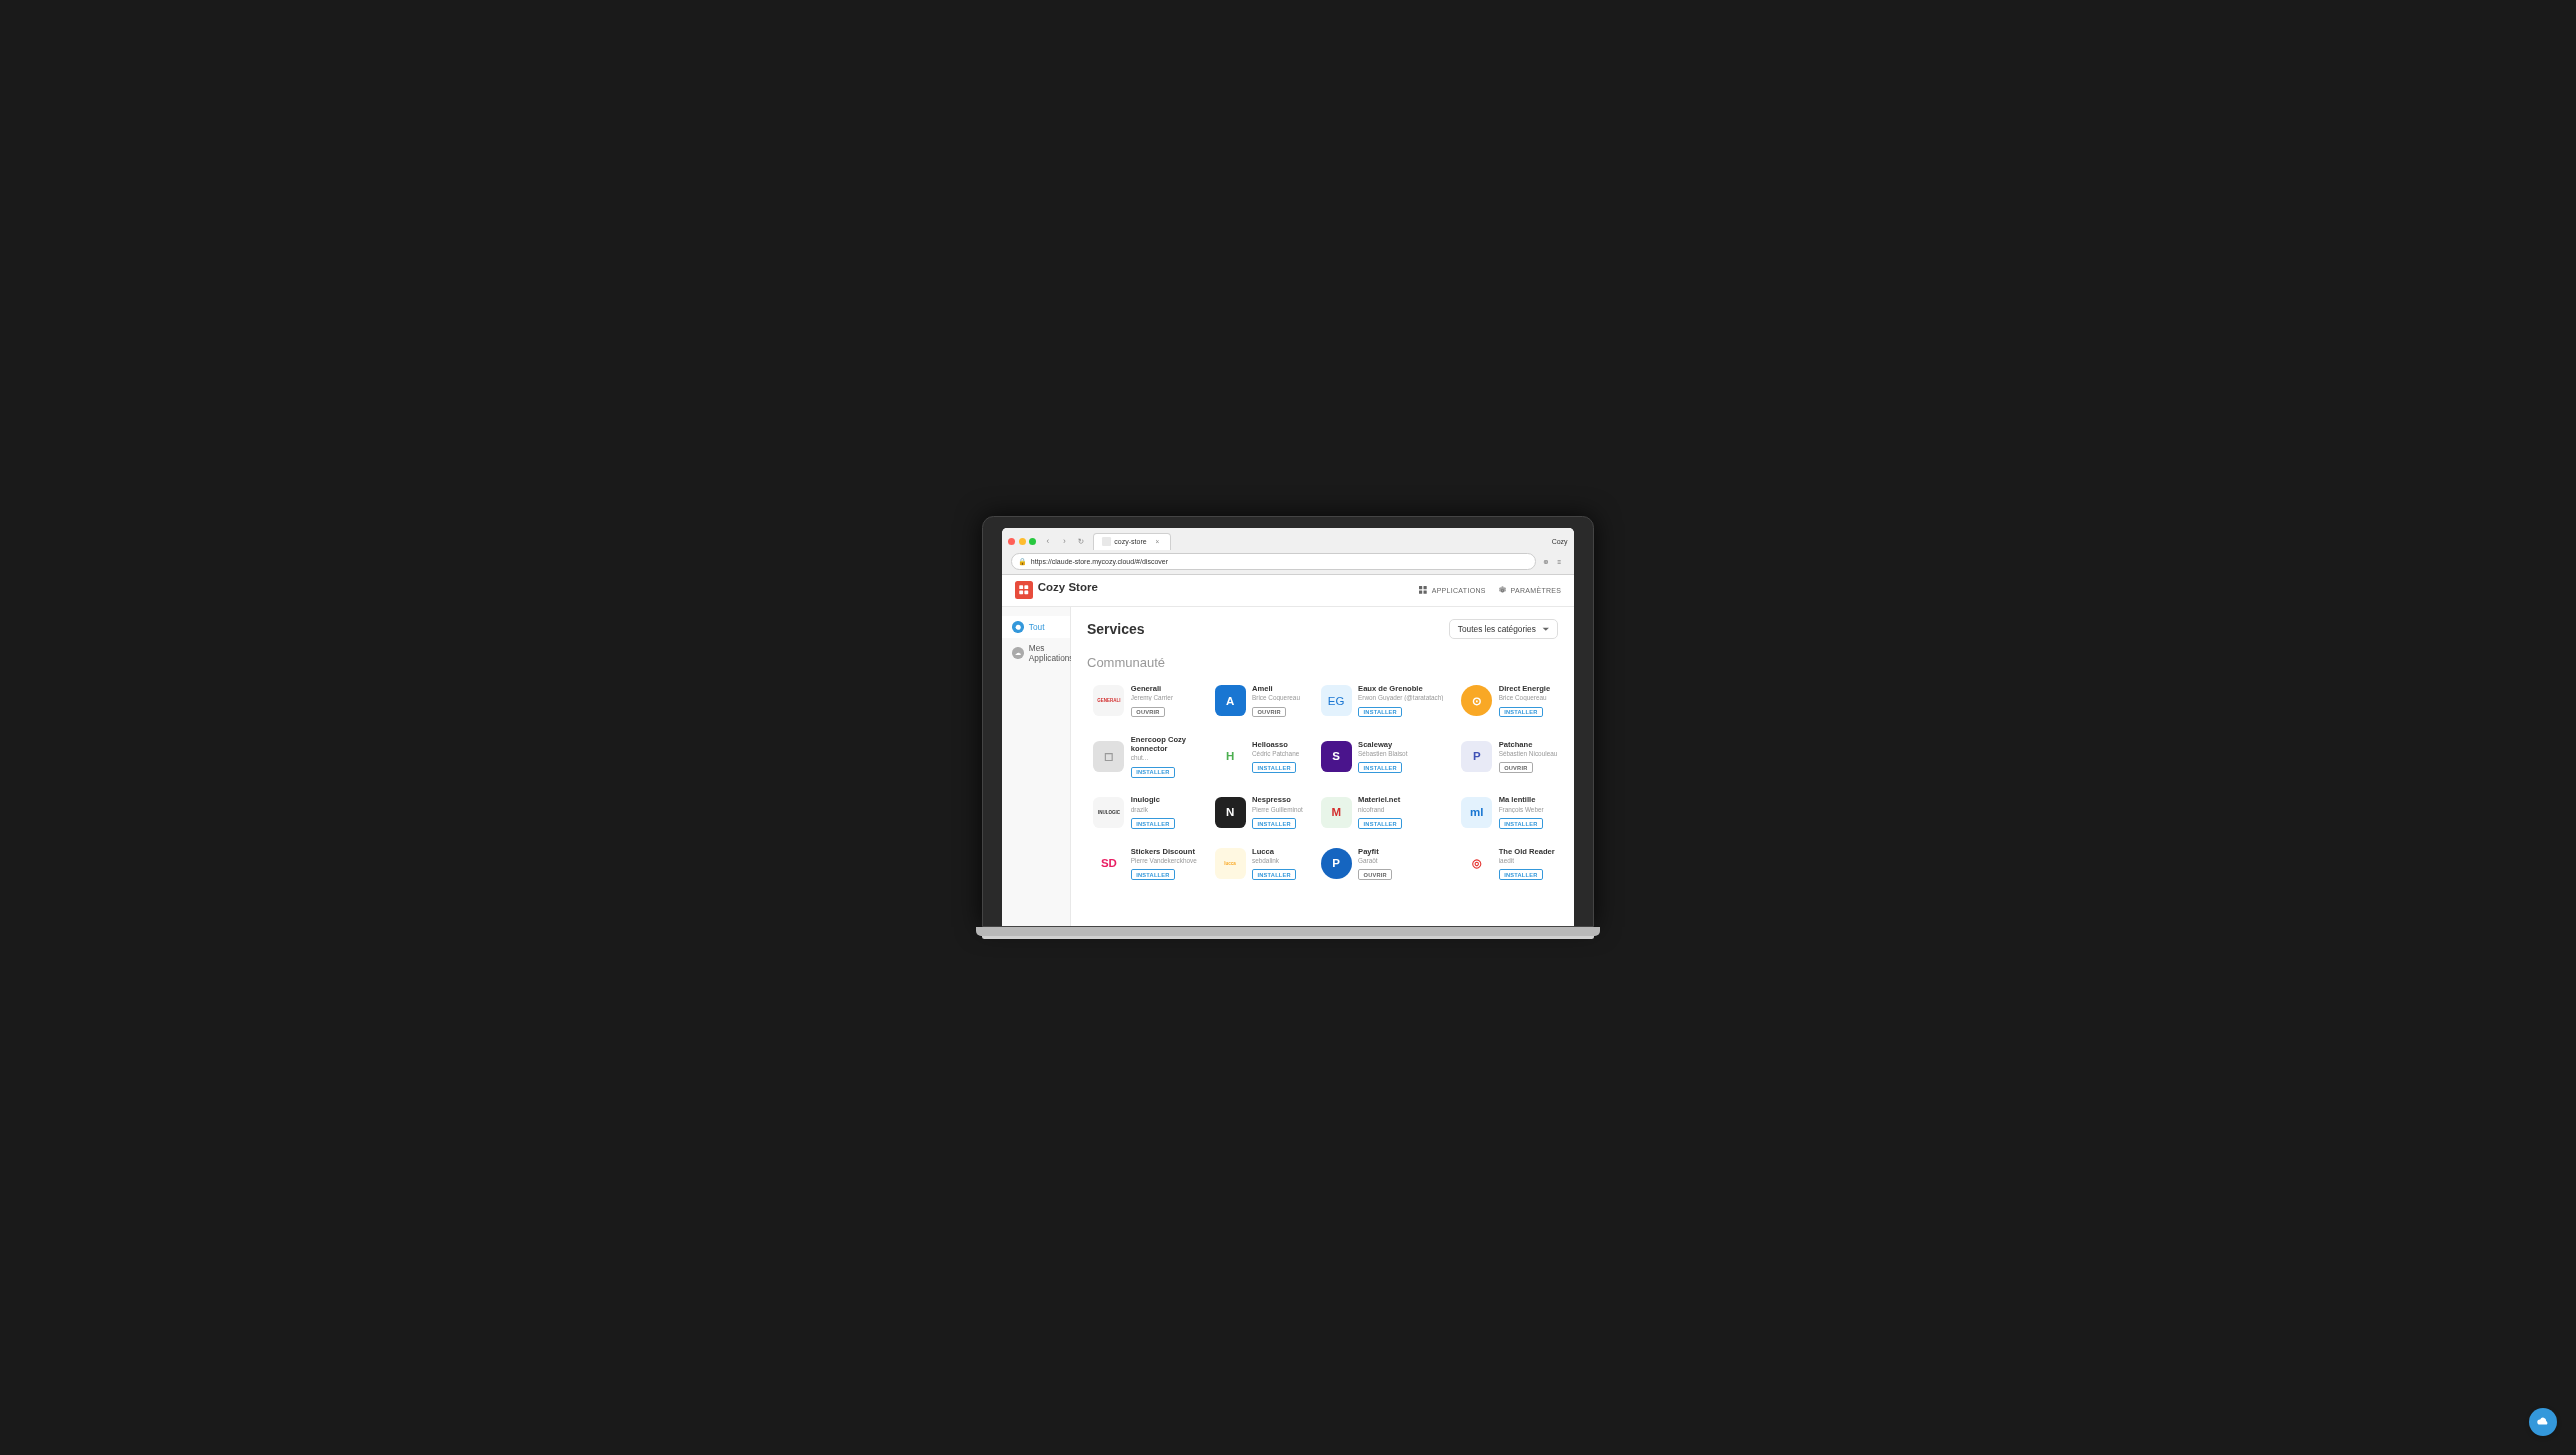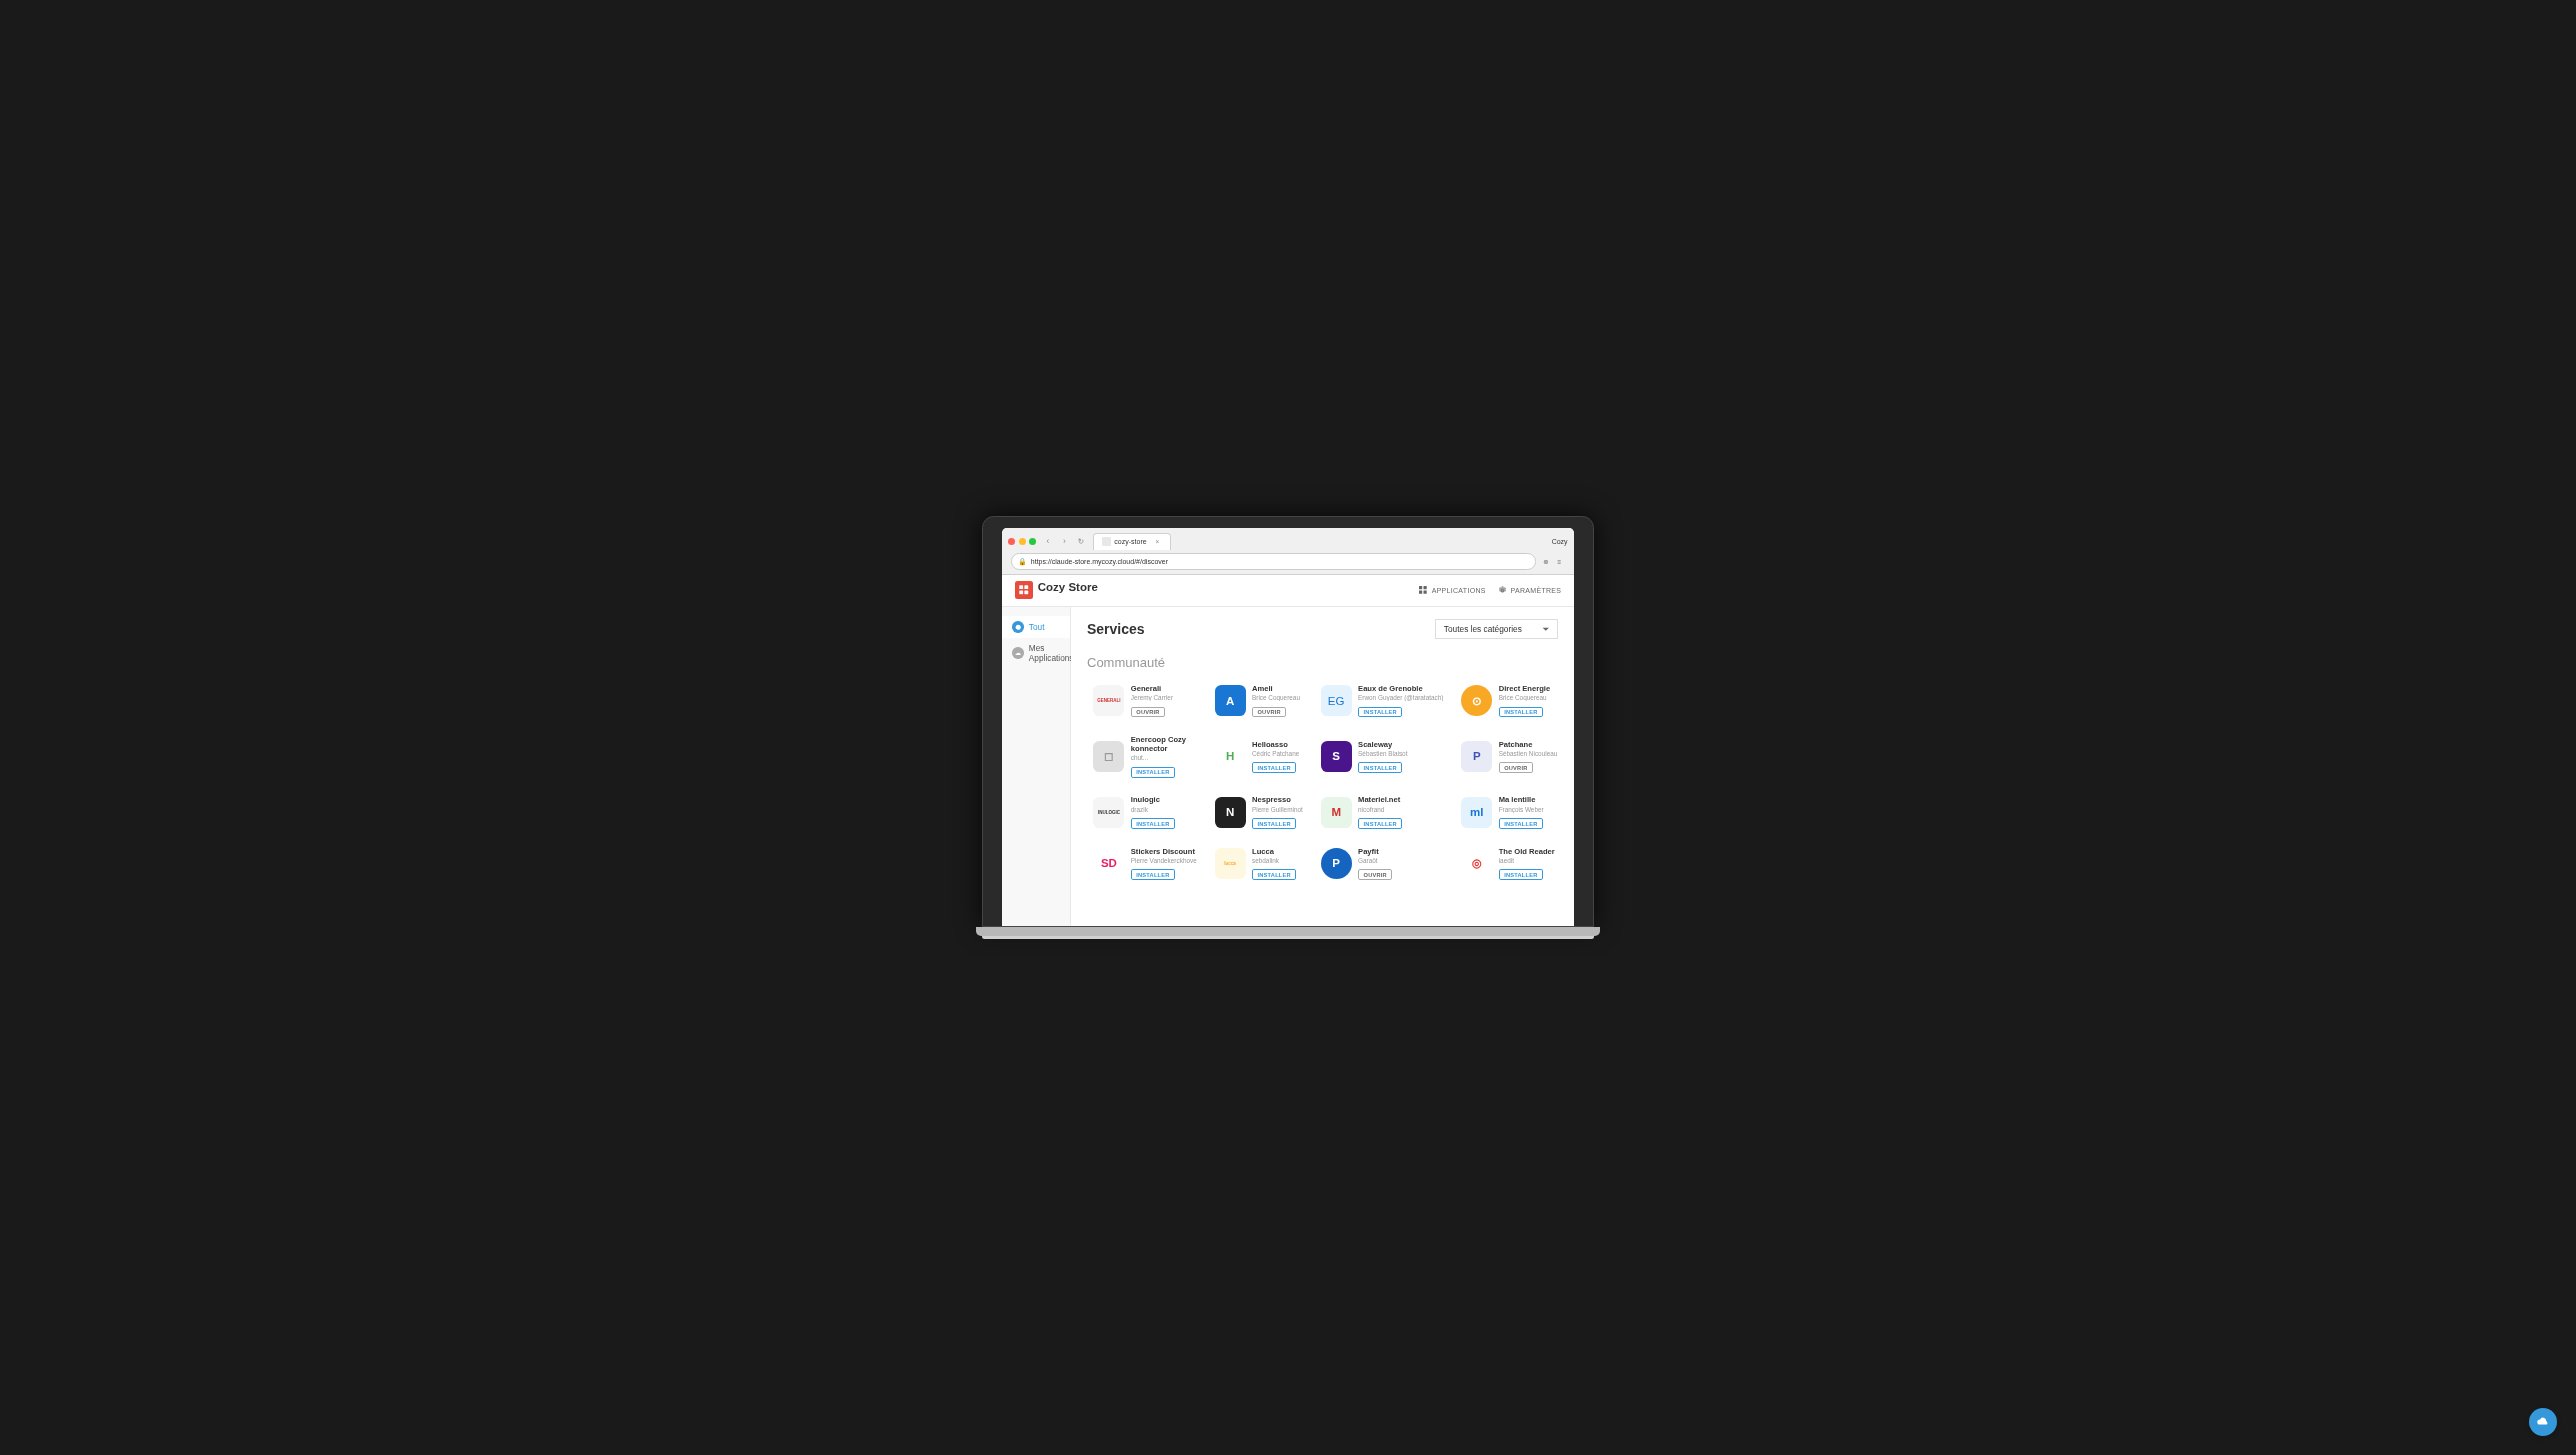--- a/index.html
+++ b/index.html
@@ -298,29 +298,29 @@
     .page-title {
       font-size: 14px;
       font-weight: 600;
       color: #333;
     }
 
     .category-dropdown {
       display: flex;
       align-items: center;
       border: 0.6px solid #ddd;
-      border-radius: 0;
+      border-radius: 5px;
       padding: 3.8px 7.6px;
       font-size: 8.3px;
       color: #333;
       cursor: pointer;
       background: #fff;
       min-width: 102px;
       justify-content: space-between;
-      gap: 20px;
+      gap: 6px;
     }
 
     .section-label {
       font-size: 13px;
       color: #999;
       margin-bottom: 7.6px;
       font-weight: 500;
     }
 
     

